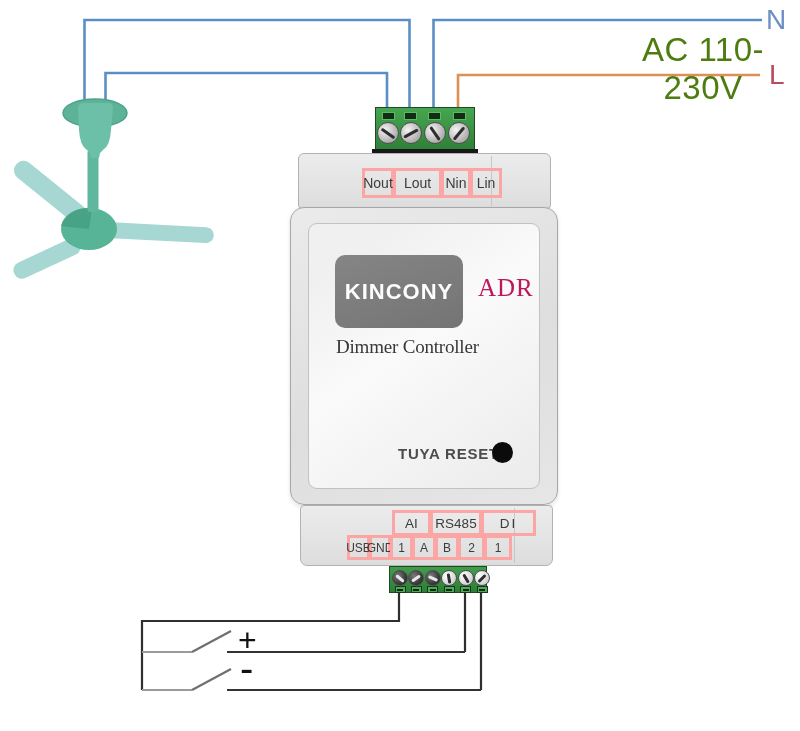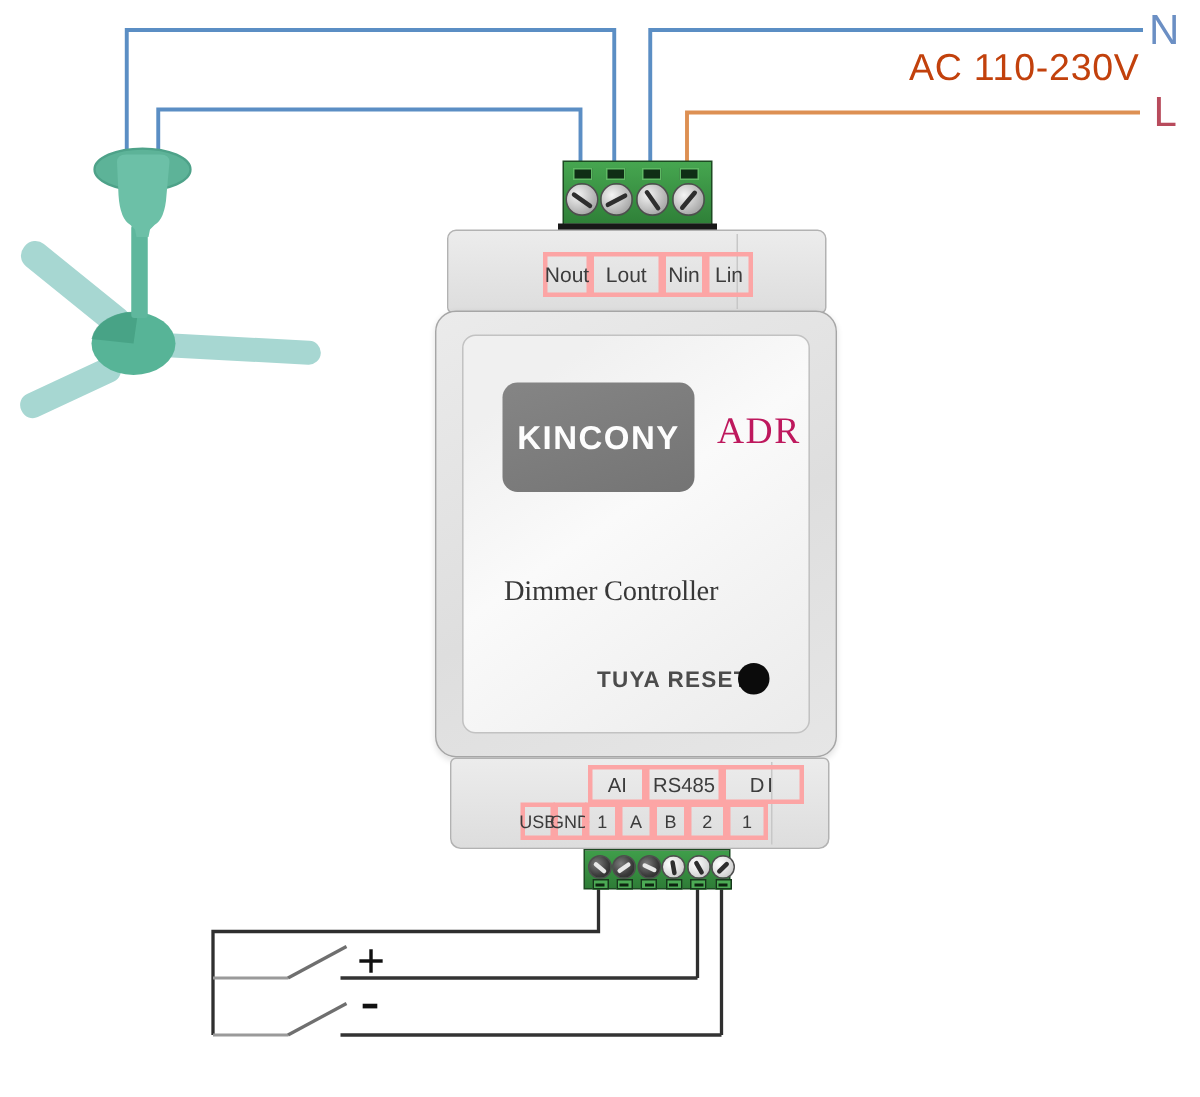--- a/index.html
+++ b/index.html
@@ -4,42 +4,42 @@
 <style>
   html,body{margin:0;padding:0;background:#ffffff;}
   .canvas{position:relative;width:800px;height:731px;background:#ffffff;overflow:hidden;
           font-family:"Liberation Sans", sans-serif;}
   .abs{position:absolute;}
   svg{position:absolute;left:0;top:0;}
 
   
   .n-label{left:766px;top:4px;font-size:28px;color:#6b8fc4;}
   .l-label{left:769px;top:59px;font-size:28px;color:#b84b5c;}
-  .volt-label{left:606px;top:31px;font-size:25px;color:#c2410c;letter-spacing:.5px;}
+  .volt-label{left:606px;top:31px;font-size:33px;color:#4d7c0f;letter-spacing:.5px;text-align:center;}
   .plus-label{left:238px;top:622px;font-size:32px;color:#111;}
   .minus-label{left:240px;top:646px;font-size:40px;color:#111;}
 
   
   .flange{background:linear-gradient(180deg,#ececec,#dddddd);border:1px solid #b2b2b2;box-sizing:border-box;}
   .flange-top{left:298px;top:153px;width:253px;height:56px;border-radius:6px 6px 4px 4px;}
   .flange-bottom{left:300px;top:505px;width:253px;height:61px;border-radius:4px 4px 7px 7px;}
   .seam{position:absolute;top:2px;bottom:2px;width:1px;background:#c7c7c7;}
 
   .body-main{left:290px;top:207px;width:268px;height:298px;border-radius:14px;
              background:linear-gradient(155deg,#ebebeb 0%,#dedede 55%,#e6e6e6 100%);
              border:1px solid #a6a6a6;box-sizing:border-box;box-shadow:0 2px 4px rgba(0,0,0,.12);}
   .panel-inner{left:17px;top:15px;width:232px;height:266px;border-radius:9px;
                background:linear-gradient(145deg,#f0f0f0 15%,#fafafa 45%,#ebebeb 100%);
                border:1px solid #c2c2c2;box-sizing:border-box;}
   .logo-box{left:335px;top:255px;width:128px;height:73px;border-radius:10px;
             background:linear-gradient(160deg,#858585,#747474);
             display:flex;align-items:center;justify-content:center;}
   .logo-text{color:#fdfdfd;font-size:22px;font-weight:700;letter-spacing:1px;}
   .adr{left:478px;top:274px;font-family:"Liberation Serif",serif;font-size:25px;color:#be185d;letter-spacing:1px;}
-  .prod-name{left:336px;top:336px;font-family:"Liberation Serif",serif;font-size:19px;color:#383838;letter-spacing:-.2px;margin-top:48px;}
+  .prod-name{left:336px;top:336px;font-family:"Liberation Serif",serif;font-size:19px;color:#383838;letter-spacing:-.2px;}
   .reset-label{left:398px;top:445px;font-size:15px;font-weight:700;color:#4c4c4c;letter-spacing:.8px;}
   .reset-dot{left:492px;top:442px;width:21px;height:21px;border-radius:50%;background:#0b0b0b;}
 
   
   .cellrow{position:absolute;display:flex;}
   .cell{box-sizing:border-box;border:3px solid #fca5a5;display:flex;align-items:center;
         justify-content:center;color:#3c3c3c;}
   .cell + .cell{margin-left:-1px;}
   .row-top{left:362px;top:168px;height:30px;font-size:14px;}
   .row-io-head{left:392px;top:510px;height:26px;font-size:13.5px;}

